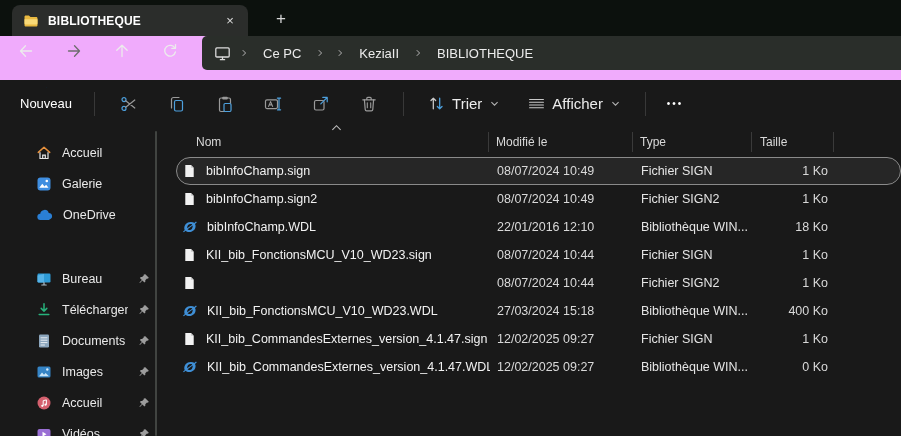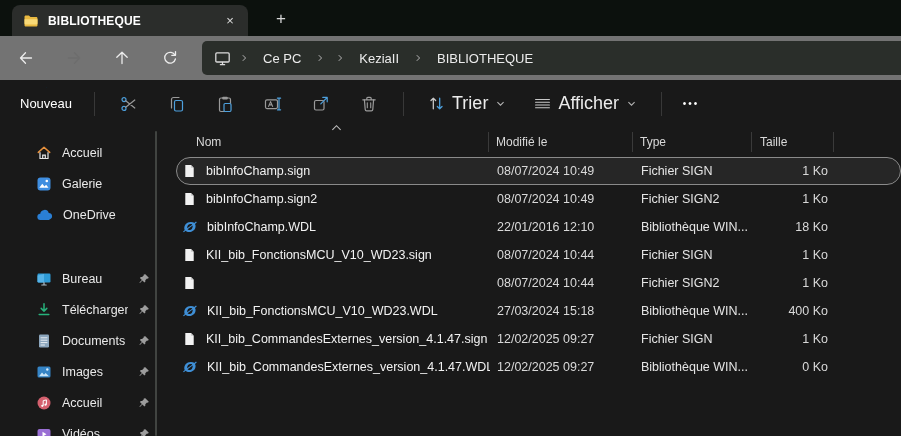--- a/index.html
+++ b/index.html
@@ -25,21 +25,21 @@
   .tab-close {
     width:24px; height:22px; border:none; background:transparent; color:#dcdcdc;
     font-size:13px; line-height:22px; border-radius:4px; cursor:pointer;
   }
   .new-tab {
     width:26px; height:26px; margin:0 0 4px 20px; border:none; background:transparent;
     color:#d8d8d8; font-size:17px; border-radius:4px; cursor:pointer;
   }
 
   
-  .navbar { height:44px; background:#737373; display:flex; align-items:center; }
+  .navbar { height:44px; background:#f0abfc; display:flex; }
   .nav-btn {
     width:36px; height:30px; margin-left:12px; border:none; background:transparent;
     display:flex; align-items:center; justify-content:center; border-radius:4px; cursor:pointer;
   }
   .nav-btn:first-child { margin-left:8px; }
   .addressbar {
     flex:1; height:34px; margin:0 0 0 14px; background:#2a2e2a;
     border-radius:5px 0 0 5px; display:flex; align-items:center; gap:6px;
     padding:0 12px; font-size:13px; color:#ececec; cursor:text;
   }
@@ -54,21 +54,21 @@
     font-family:"Liberation Sans", sans-serif;
     flex-direction:column;
   }
   .tb-divider { width:1px; height:24px; background:#383838; margin:0 10px; }
   .tb-icon-btn {
     width:40px; height:34px; margin:0 4px; border:none; background:transparent;
     display:flex; align-items:center; justify-content:center; border-radius:4px; cursor:pointer;
   }
   .tb-drop {
     display:flex; align-items:center; gap:7px; height:34px; padding:0 10px; margin:0 4px;
-    border:none; background:transparent; color:#ececec; font-size:18px; border-radius:4px; cursor:pointer;
+    border:none; background:transparent; color:#ececec; font-size:15px; border-radius:4px; cursor:pointer;
     font-family:"Liberation Sans", sans-serif;
   }
   .tb-more {
     width:38px; height:34px; border:none; background:transparent; color:#fff;
     font-size:10px; letter-spacing:2px; border-radius:4px; cursor:pointer;
   }
 
   
   .content { position:absolute; top:127px; left:0; right:0; bottom:0; display:flex; }
 

